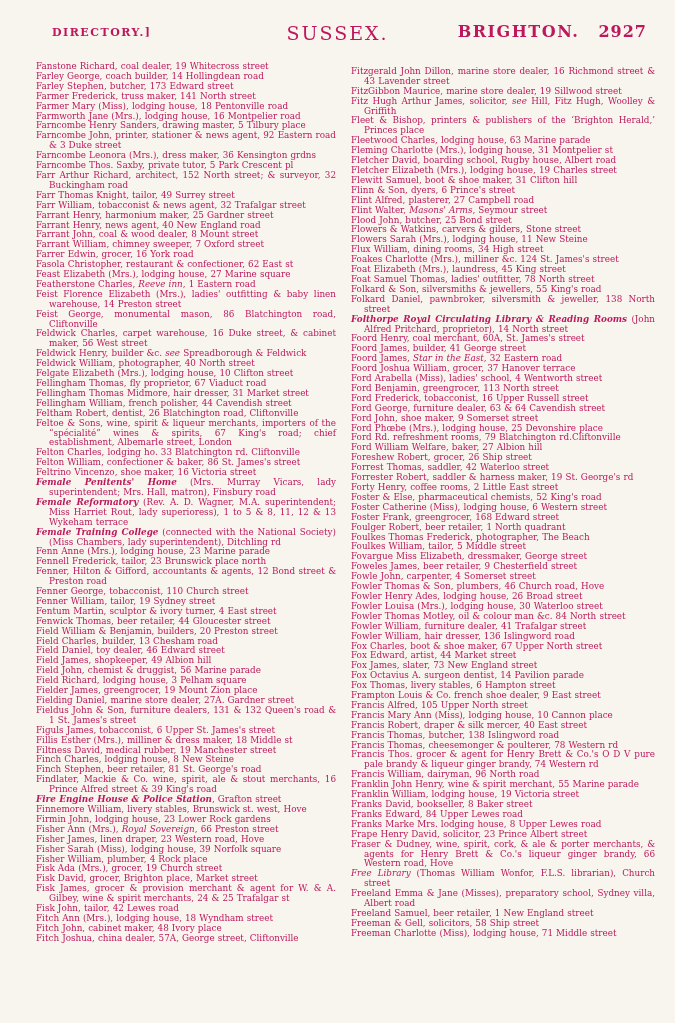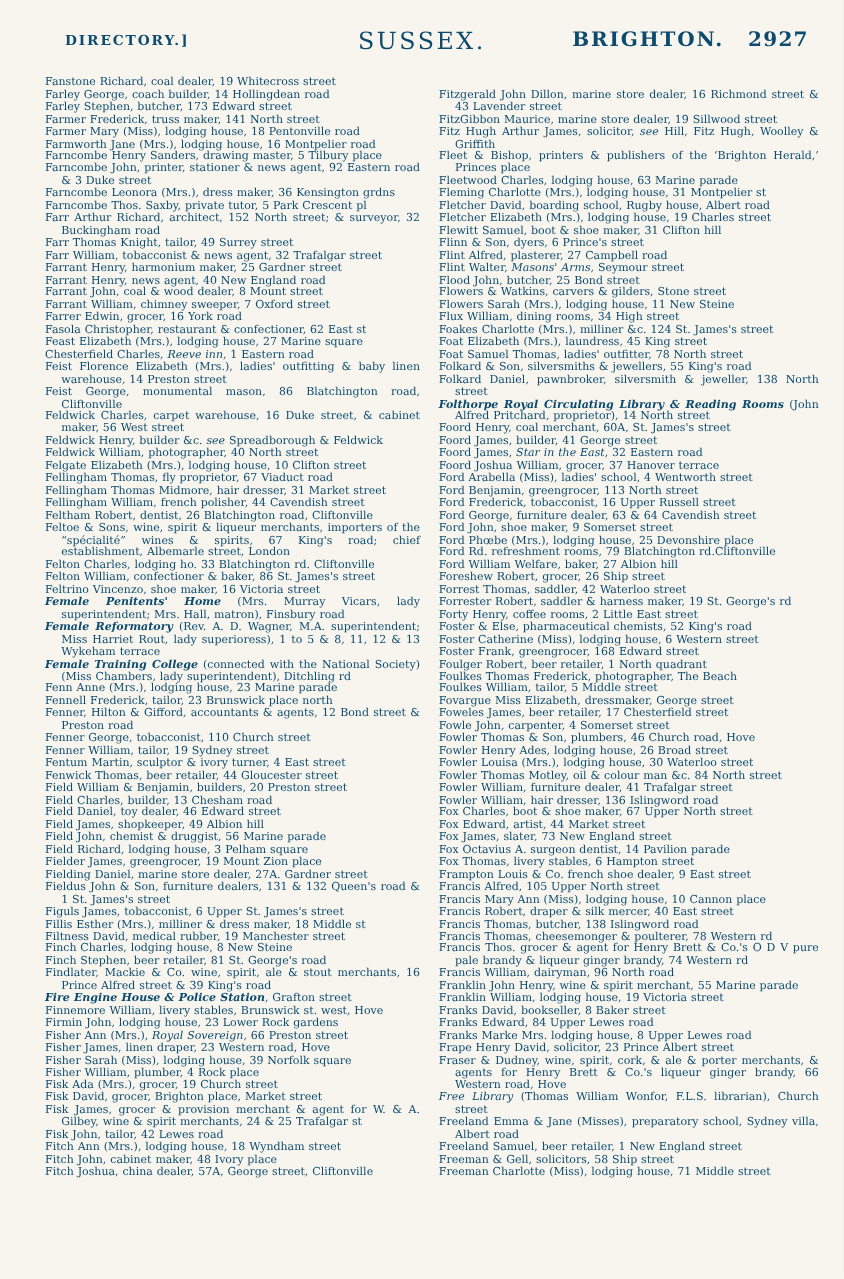--- a/index.html
+++ b/index.html
@@ -1,21 +1,21 @@
 <!DOCTYPE html>
 <html><head>
 <meta charset="utf-8">
 <style>
   html,body{margin:0;padding:0;background:#e9e7e0;}
   .page{
     position:relative;
     width:675px;height:1023px;
     background:#f7f5ee;
     font-family:"DejaVu Serif", serif;
-    color:#0c4a6e;
+    color:#be185d;
     overflow:hidden;
     box-sizing:border-box;
   }
   .header{
     position:relative;
     height:30px;
     padding-top:24px;
   }
   .h-left{
     position:absolute;left:52px;top:26px;
@@ -33,21 +33,21 @@
     font-size:16px;font-weight:bold;letter-spacing:1.5px;
     vertical-align:baseline;
   }
   .h-pagenum{
     font-size:16px;font-weight:bold;letter-spacing:1px;
     margin-left:14px;
   }
   .columns{
     display:flex;
     padding:8px 16px 0 36px;
-    align-items:flex-end;
+    align-items:center;
   }
   .col{
     font-size:8.8px;
     line-height:9.9px;
     text-align:justify;
     letter-spacing:0;
   }
   .col-left{width:300px;}
   .col-right{width:304px;}
   .divider{
@@ -90,21 +90,21 @@
         <div class="entry"><span>Farr Arthur Richard, architect, 152 North street; &amp; surveyor, 32 Buckingham road</span></div>
         <div class="entry"><span>Farr Thomas Knight, tailor, 49 Surrey street</span></div>
         <div class="entry"><span>Farr William, tobacconist &amp; news agent, 32 Trafalgar street</span></div>
         <div class="entry"><span>Farrant Henry, harmonium maker, 25 Gardner street</span></div>
         <div class="entry"><span>Farrant Henry, news agent, 40 New England road</span></div>
         <div class="entry"><span>Farrant John, coal &amp; wood dealer, 8 Mount street</span></div>
         <div class="entry"><span>Farrant William, chimney sweeper, 7 Oxford street</span></div>
         <div class="entry"><span>Farrer Edwin, grocer, 16 York road</span></div>
         <div class="entry"><span>Fasola Christopher, restaurant &amp; confectioner, 62 East st</span></div>
         <div class="entry"><span>Feast Elizabeth (Mrs.), lodging house, 27 Marine square</span></div>
-        <div class="entry"><span>Chesterfield Charles, </span><span class="it">Reeve inn</span><span>, 1 Eastern road</span></div>
+        <div class="entry"><span>Featherstone Charles, </span><span class="it">Reeve inn</span><span>, 1 Eastern road</span></div>
         <div class="entry"><span>Feist Florence Elizabeth (Mrs.), ladies' outfitting &amp; baby linen warehouse, 14 Preston street</span></div>
         <div class="entry"><span>Feist George, monumental mason, 86 Blatchington road, Cliftonville</span></div>
         <div class="entry"><span>Feldwick Charles, carpet warehouse, 16 Duke street, &amp; cabinet maker, 56 West street</span></div>
         <div class="entry"><span>Feldwick Henry, builder &amp;c. </span><span class="it">see</span><span> Spreadborough &amp; Feldwick</span></div>
         <div class="entry"><span>Feldwick William, photographer, 40 North street</span></div>
         <div class="entry"><span>Felgate Elizabeth (Mrs.), lodging house, 10 Clifton street</span></div>
         <div class="entry"><span>Fellingham Thomas, fly proprietor, 67 Viaduct road</span></div>
         <div class="entry"><span>Fellingham Thomas Midmore, hair dresser, 31 Market street</span></div>
         <div class="entry"><span>Fellingham William, french polisher, 44 Cavendish street</span></div>
         <div class="entry"><span>Feltham Robert, dentist, 26 Blatchington road, Cliftonville</span></div>
@@ -192,21 +192,21 @@
         <div class="entry"><span>Forrest Thomas, saddler, 42 Waterloo street</span></div>
         <div class="entry"><span>Forrester Robert, saddler &amp; harness maker, 19 St. George's rd</span></div>
         <div class="entry"><span>Forty Henry, coffee rooms, 2 Little East street</span></div>
         <div class="entry"><span>Foster &amp; Else, pharmaceutical chemists, 52 King's road</span></div>
         <div class="entry"><span>Foster Catherine (Miss), lodging house, 6 Western street</span></div>
         <div class="entry"><span>Foster Frank, greengrocer, 168 Edward street</span></div>
         <div class="entry"><span>Foulger Robert, beer retailer, 1 North quadrant</span></div>
         <div class="entry"><span>Foulkes Thomas Frederick, photographer, The Beach</span></div>
         <div class="entry"><span>Foulkes William, tailor, 5 Middle street</span></div>
         <div class="entry"><span>Fovargue Miss Elizabeth, dressmaker, George street</span></div>
-        <div class="entry"><span>Foweles James, beer retailer, 17 Chesterfield street</span></div>
+        <div class="entry"><span>Foweles James, beer retailer, 9 Chesterfield street</span></div>
         <div class="entry"><span>Fowle John, carpenter, 4 Somerset street</span></div>
         <div class="entry"><span>Fowler Thomas &amp; Son, plumbers, 46 Church road, Hove</span></div>
         <div class="entry"><span>Fowler Henry Ades, lodging house, 26 Broad street</span></div>
         <div class="entry"><span>Fowler Louisa (Mrs.), lodging house, 30 Waterloo street</span></div>
         <div class="entry"><span>Fowler Thomas Motley, oil &amp; colour man &amp;c. 84 North street</span></div>
         <div class="entry"><span>Fowler William, furniture dealer, 41 Trafalgar street</span></div>
         <div class="entry"><span>Fowler William, hair dresser, 136 Islingword road</span></div>
         <div class="entry"><span>Fox Charles, boot &amp; shoe maker, 67 Upper North street</span></div>
         <div class="entry"><span>Fox Edward, artist, 44 Market street</span></div>
         <div class="entry"><span>Fox James, slater, 73 New England street</span></div>

